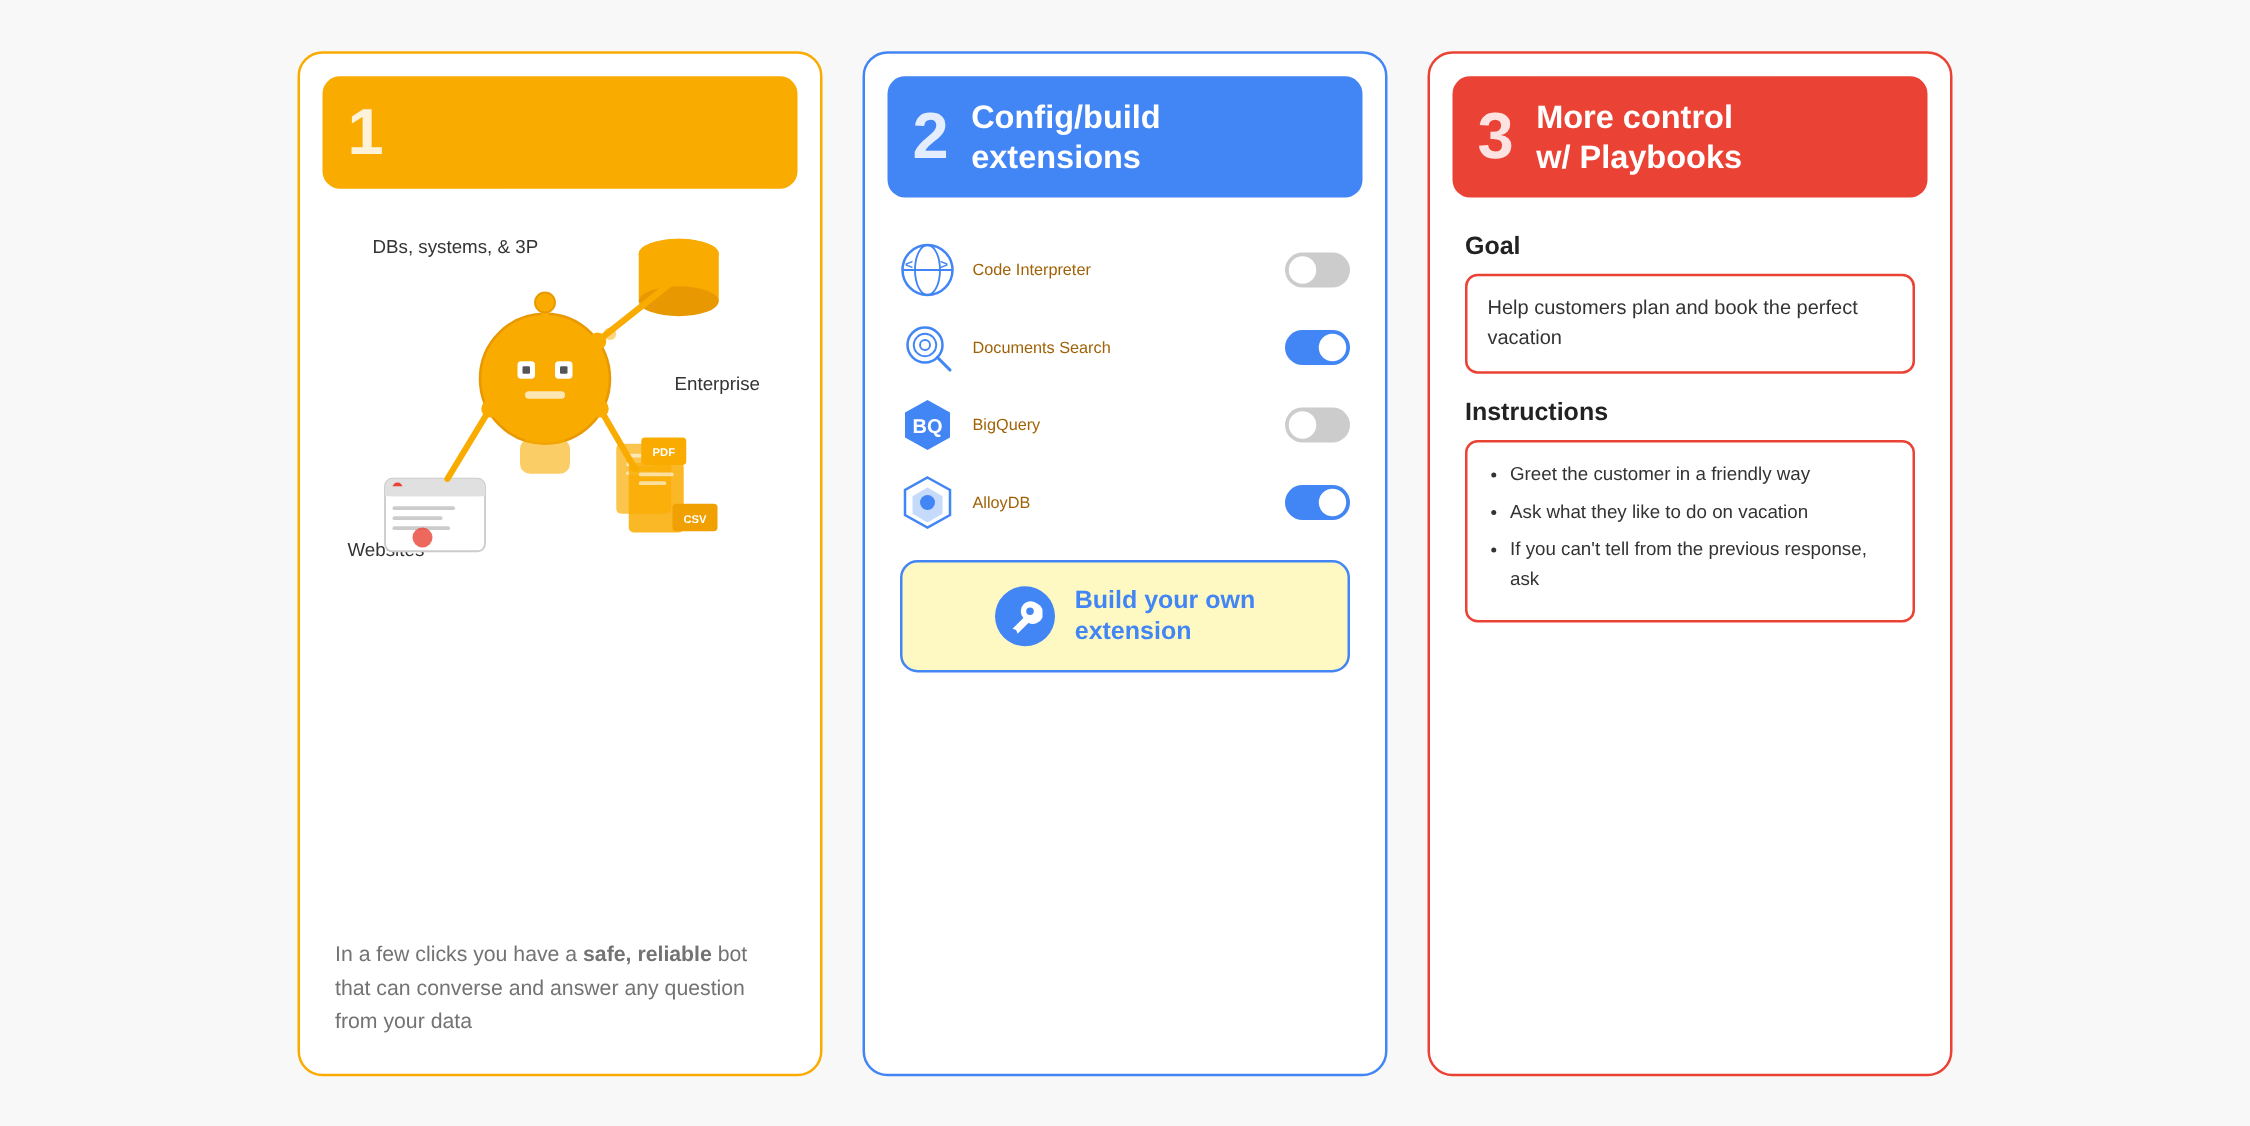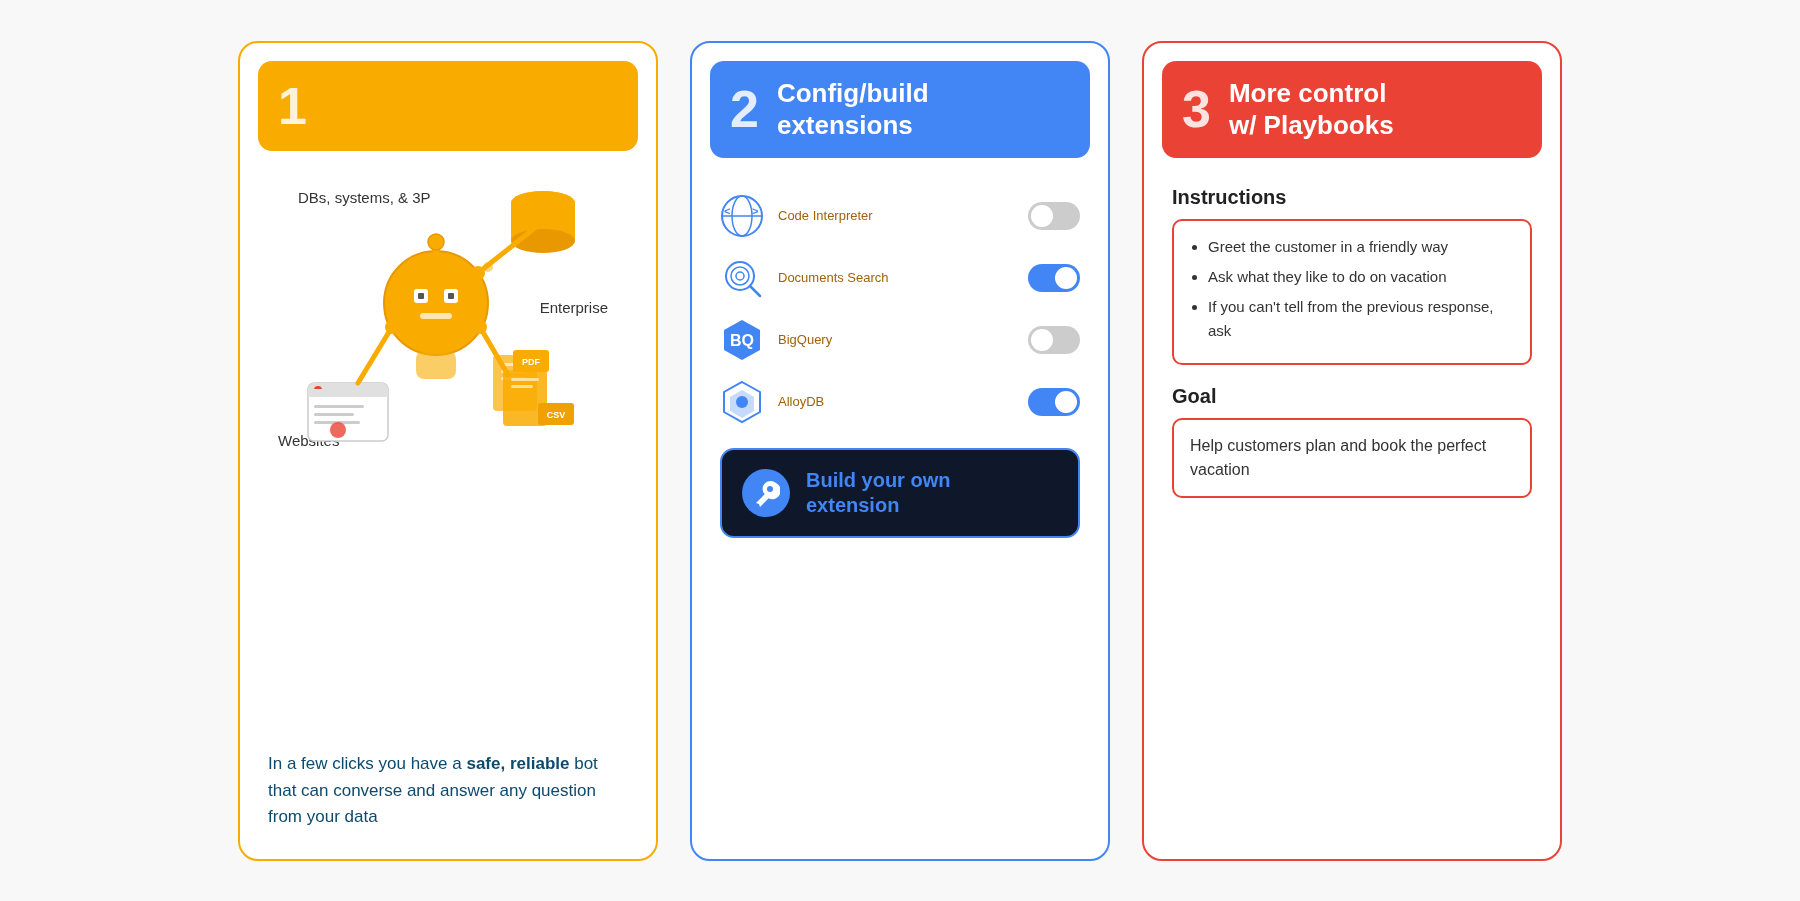--- a/index.html
+++ b/index.html
@@ -90,21 +90,21 @@
     .robot-svg {
       position: absolute;
       top: 50%;
       left: 50%;
       transform: translate(-50%, -60%);
     }
 
     
     .card-bottom-text {
       font-size: 17px;
-      color: #0c4a6e;
+      color: #737373;
       line-height: 1.55;
       margin-top: auto;
     }
     .card-bottom-text strong { font-weight: 700; }
 
     
     .extensions-list {
       display: flex;
       flex-direction: column;
       gap: 18px;
@@ -155,21 +155,22 @@
     
     .build-own-btn {
       border: 2px solid #4285f4;
       border-radius: 14px;
       padding: 18px 20px;
       display: flex;
       align-items: center;
       gap: 16px;
       margin-bottom: 24px;
       cursor: pointer;
-      background: #0f172a;
+      background: #fef9c3;
+      justify-content: center;
     }
     .build-own-icon {
       width: 48px;
       height: 48px;
       border-radius: 50%;
       background: #4285f4;
       display: flex;
       align-items: center;
       justify-content: center;
       flex-shrink: 0;
@@ -365,33 +366,33 @@
     </div>
   </div>
 
   <div class="card card-3">
     <div class="card-header">
       <span class="header-number">3</span>
       <span class="header-title">More control<br>w/ Playbooks</span>
     </div>
     <div class="card-body">
       <div class="goal-section">
+        <p class="section-heading">Goal</p>
+        <div class="goal-box">
+          <span>Help customers plan and book the perfect vacation</span>
+        </div>
+      </div>
+
+      <div class="goal-section">
         <p class="section-heading">Instructions</p>
         <div class="instructions-box">
           <ul>
             <li>Greet the customer in a friendly way</li>
             <li>Ask what they like to do on vacation</li>
             <li>If you can't tell from the previous response, ask</li>
           </ul>
         </div>
       </div>
 
-      <div class="goal-section">
-        <p class="section-heading">Goal</p>
-        <div class="goal-box">
-          <span>Help customers plan and book the perfect vacation</span>
-        </div>
-      </div>
-
     </div>
   </div>
 
 </div>
 
 </body></html>

